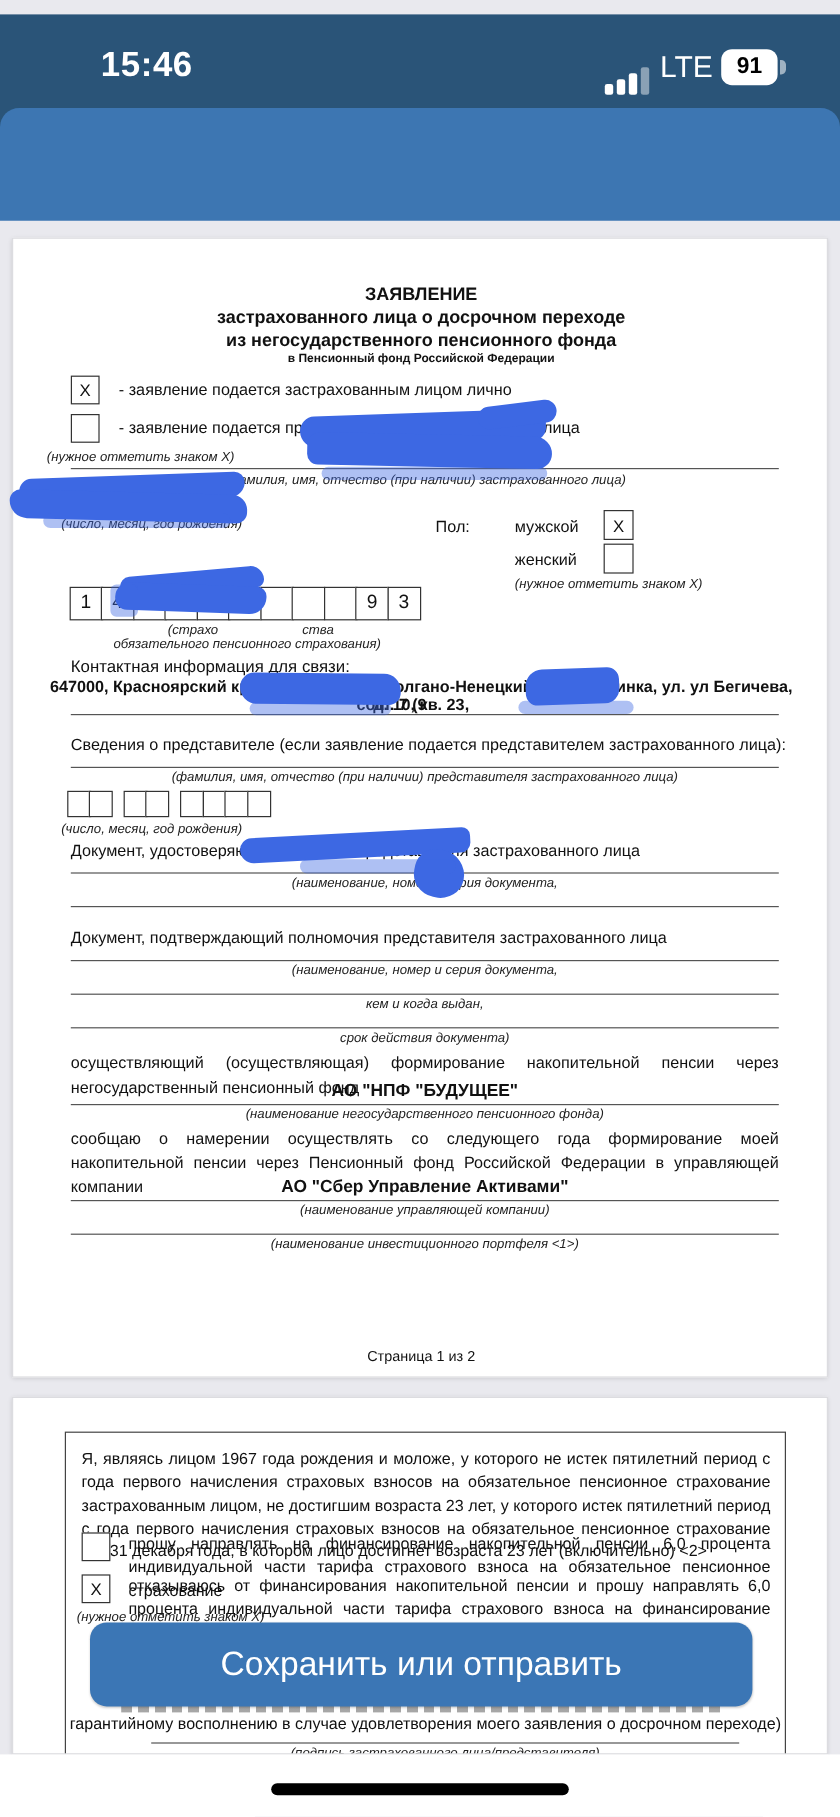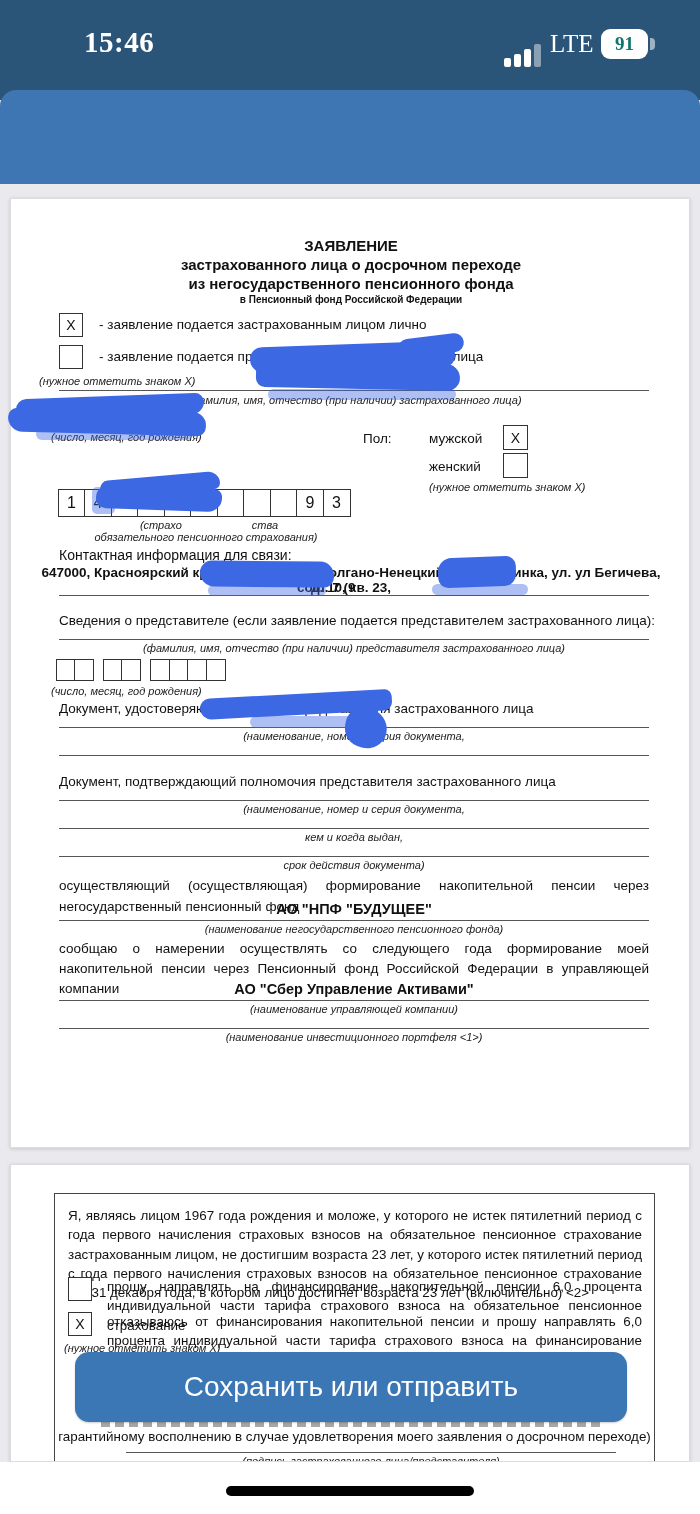--- a/index.html
+++ b/index.html
@@ -3,29 +3,29 @@
 <meta charset="utf-8">
 <style>
   * { margin:0; padding:0; box-sizing:border-box; }
   html,body { width:700px; height:1514px; }
   body { position:relative; overflow:hidden; background:#e9e9ee;
          font-family:"Liberation Sans", sans-serif; color:#111; }
 
   .abs { position:absolute; }
 
   
-  .status-bar { position:absolute; top:0; left:0; width:700px; height:100px; background:#2a5478; color:#fff;font-family:Liberation Serif, serif; }
+  .status-bar { position:absolute; top:12px; left:0; width:700px; height:100px; background:#2a5478; color:#fff; }
   .time { position:absolute; left:84px; top:26px; font-size:29px; font-weight:700; letter-spacing:.5px; }
   .signal { position:absolute; left:504px; top:44px; display:flex; align-items:flex-end; gap:3px; }
   .signal i { display:block; width:7px; background:#fff; border-radius:2px; }
   .signal i:nth-child(1){height:9px} .signal i:nth-child(2){height:13px}
   .signal i:nth-child(3){height:18px} .signal i:nth-child(4){height:23px; opacity:.45}
   .lte { position:absolute; left:550px; top:30px; font-size:25px; font-weight:500; }
   .battery { position:absolute; left:601px; top:29px; width:47px; height:30px; background:#fff; border-radius:9px;
-             color:#0f766e; font-size:19px; font-weight:700; display:flex; align-items:center; justify-content:center; }
+             color:#000000; font-size:19px; font-weight:700; display:flex; align-items:center; justify-content:center; }
   .battery-cap { position:absolute; left:650px; top:38px; width:5px; height:12px; background:rgba(255,255,255,.55); border-radius:0 4px 4px 0; }
 
   
   .navbar { position:absolute; top:90px; left:0; width:700px; height:94px; background:#3d76b2; border-radius:16px 16px 0 0; color:#fff; }
   .nav-title { position:absolute; left:100px; right:100px; top:120px; text-align:center; font-size:29px; font-weight:700; }
   .icon-btn { position:absolute; width:44px; height:44px; top:108px; cursor:pointer; }
   .icon-btn svg { width:100%; height:100%; }
 
   
   .doc-page { position:absolute; left:10px; width:680px; background:#fff; border:1px solid #dcdce0;
@@ -191,20 +191,21 @@
 
   <div class="abs just" style="left:48px;width:590px;top:740px;line-height:20px;">сообщаю о намерении осуществлять со следующего года формирование моей накопительной пенсии через Пенсионный фонд Российской Федерации в управляющей компании</div>
 
   <div class="abs bold center" style="left:48px;width:590px;top:782px;font-size:14.5px;">АО "Сбер Управление Активами"</div>
   <div class="hr abs" style="left:48px;width:590px;top:801px;"></div>
   <div class="abs cap" style="left:48px;width:590px;top:804px;">(наименование управляющей компании)</div>
 
   <div class="hr abs" style="left:48px;width:590px;top:829px;"></div>
   <div class="abs cap" style="left:48px;width:590px;top:832px;">(наименование инвестиционного портфеля &lt;1&gt;)</div>
 
+  <div class="abs center" style="left:0;width:680px;top:924px;font-size:12px;">Страница 1 из 2</div>
 </div>
 
 <div class="doc-page" id="page2">
   <div class="p2box"></div>
 
   <div class="abs just" style="left:57px;width:574px;top:41px;font-size:13.4px;line-height:19.3px;">Я, являясь лицом 1967 года рождения и моложе, у которого не истек пятилетний период с года первого начисления страховых взносов на обязательное пенсионное страхование застрахованным лицом, не достигшим возраста 23 лет, у которого истек пятилетний период с года первого начисления страховых взносов на обязательное пенсионное страхование (до 31 декабря года, в котором лицо достигнет возраста 23 лет (включительно) &lt;2&gt;</div>
 
   <div class="cbx" style="left:57px;top:112px;"></div>
   <div class="abs just" style="left:96px;width:535px;top:112px;font-size:13.4px;line-height:19.3px;">прошу направлять на финансирование накопительной пенсии 6,0 процента индивидуальной части тарифа страхового взноса на обязательное пенсионное страхование</div>
 

